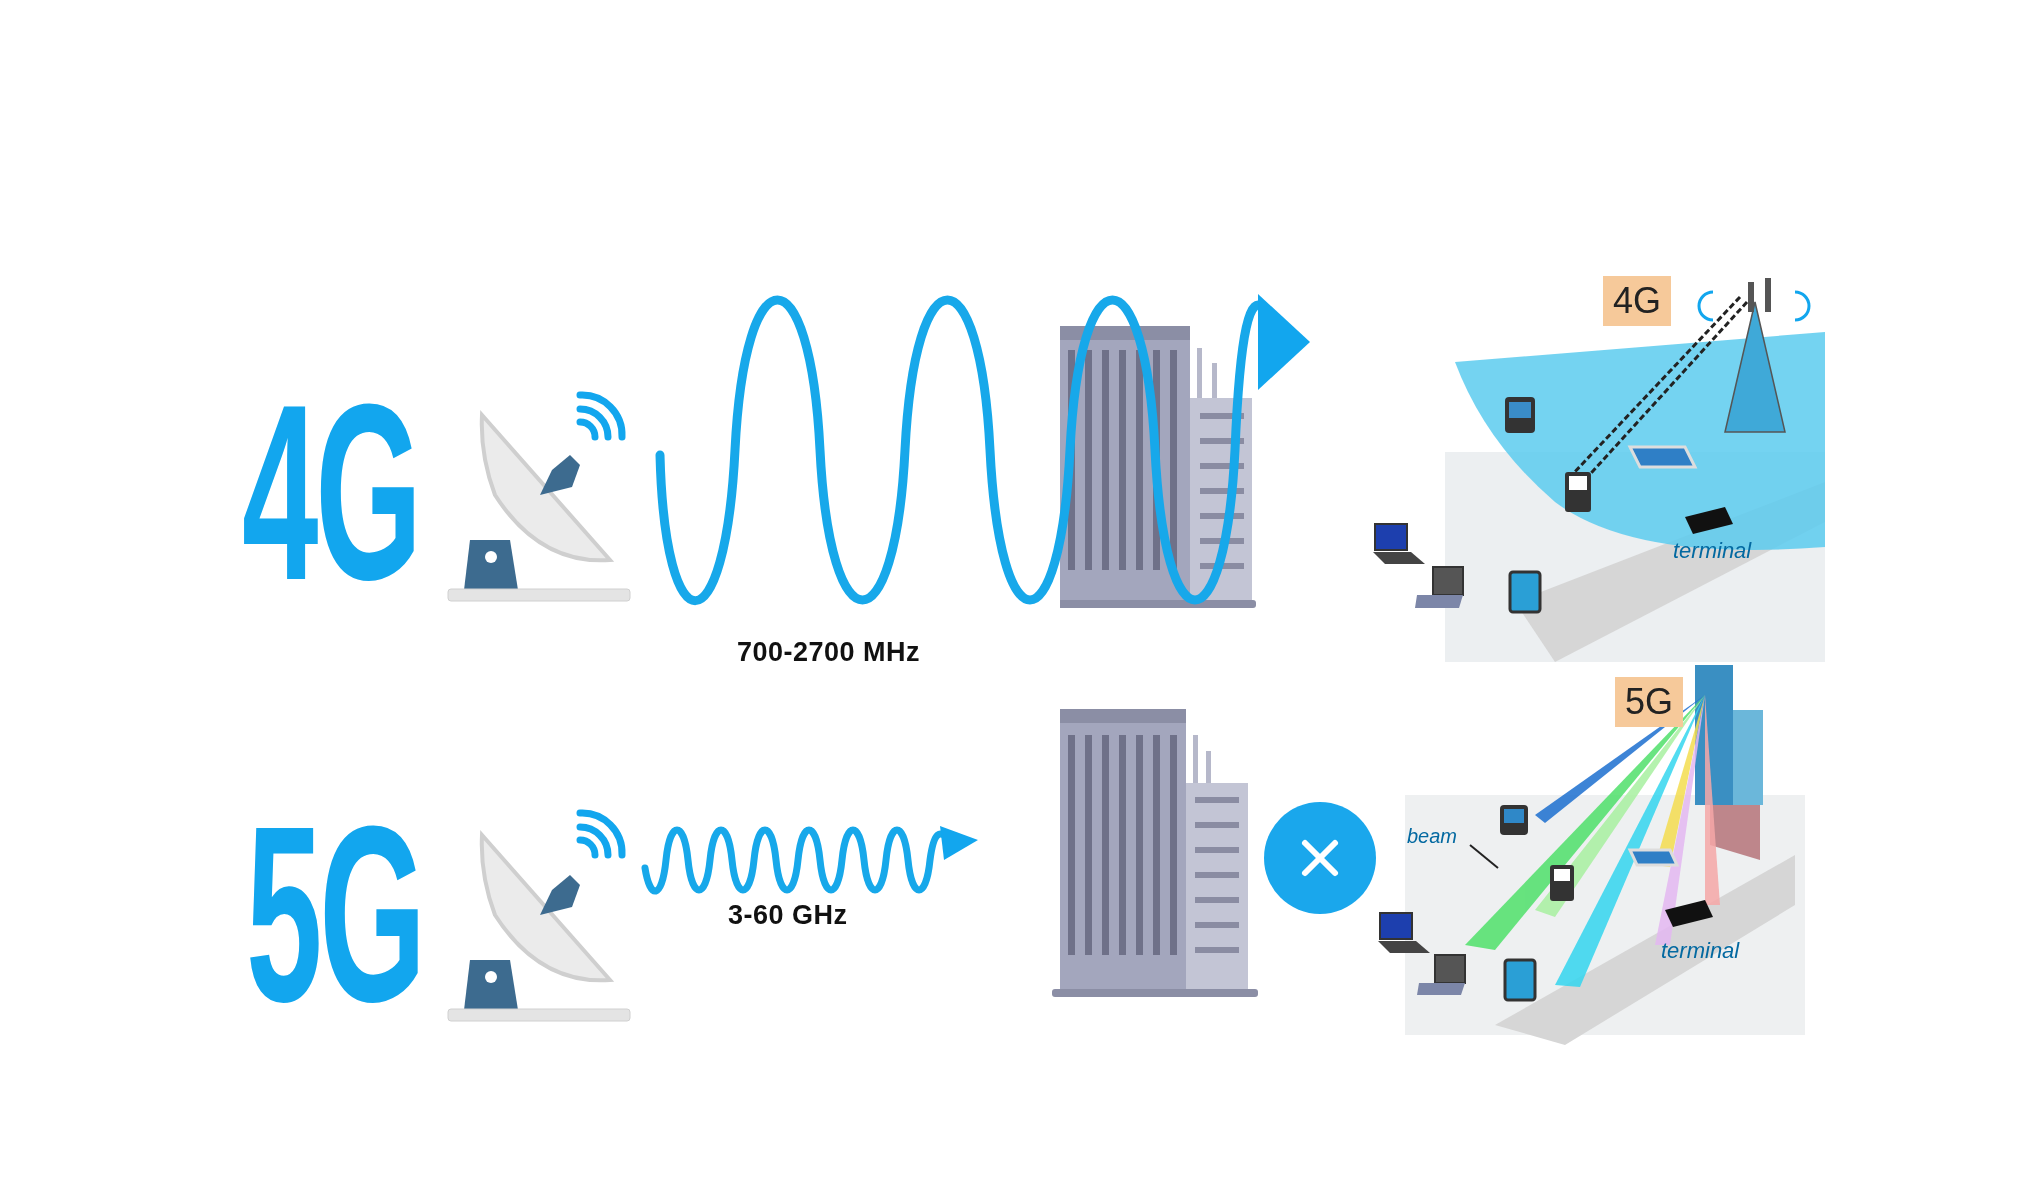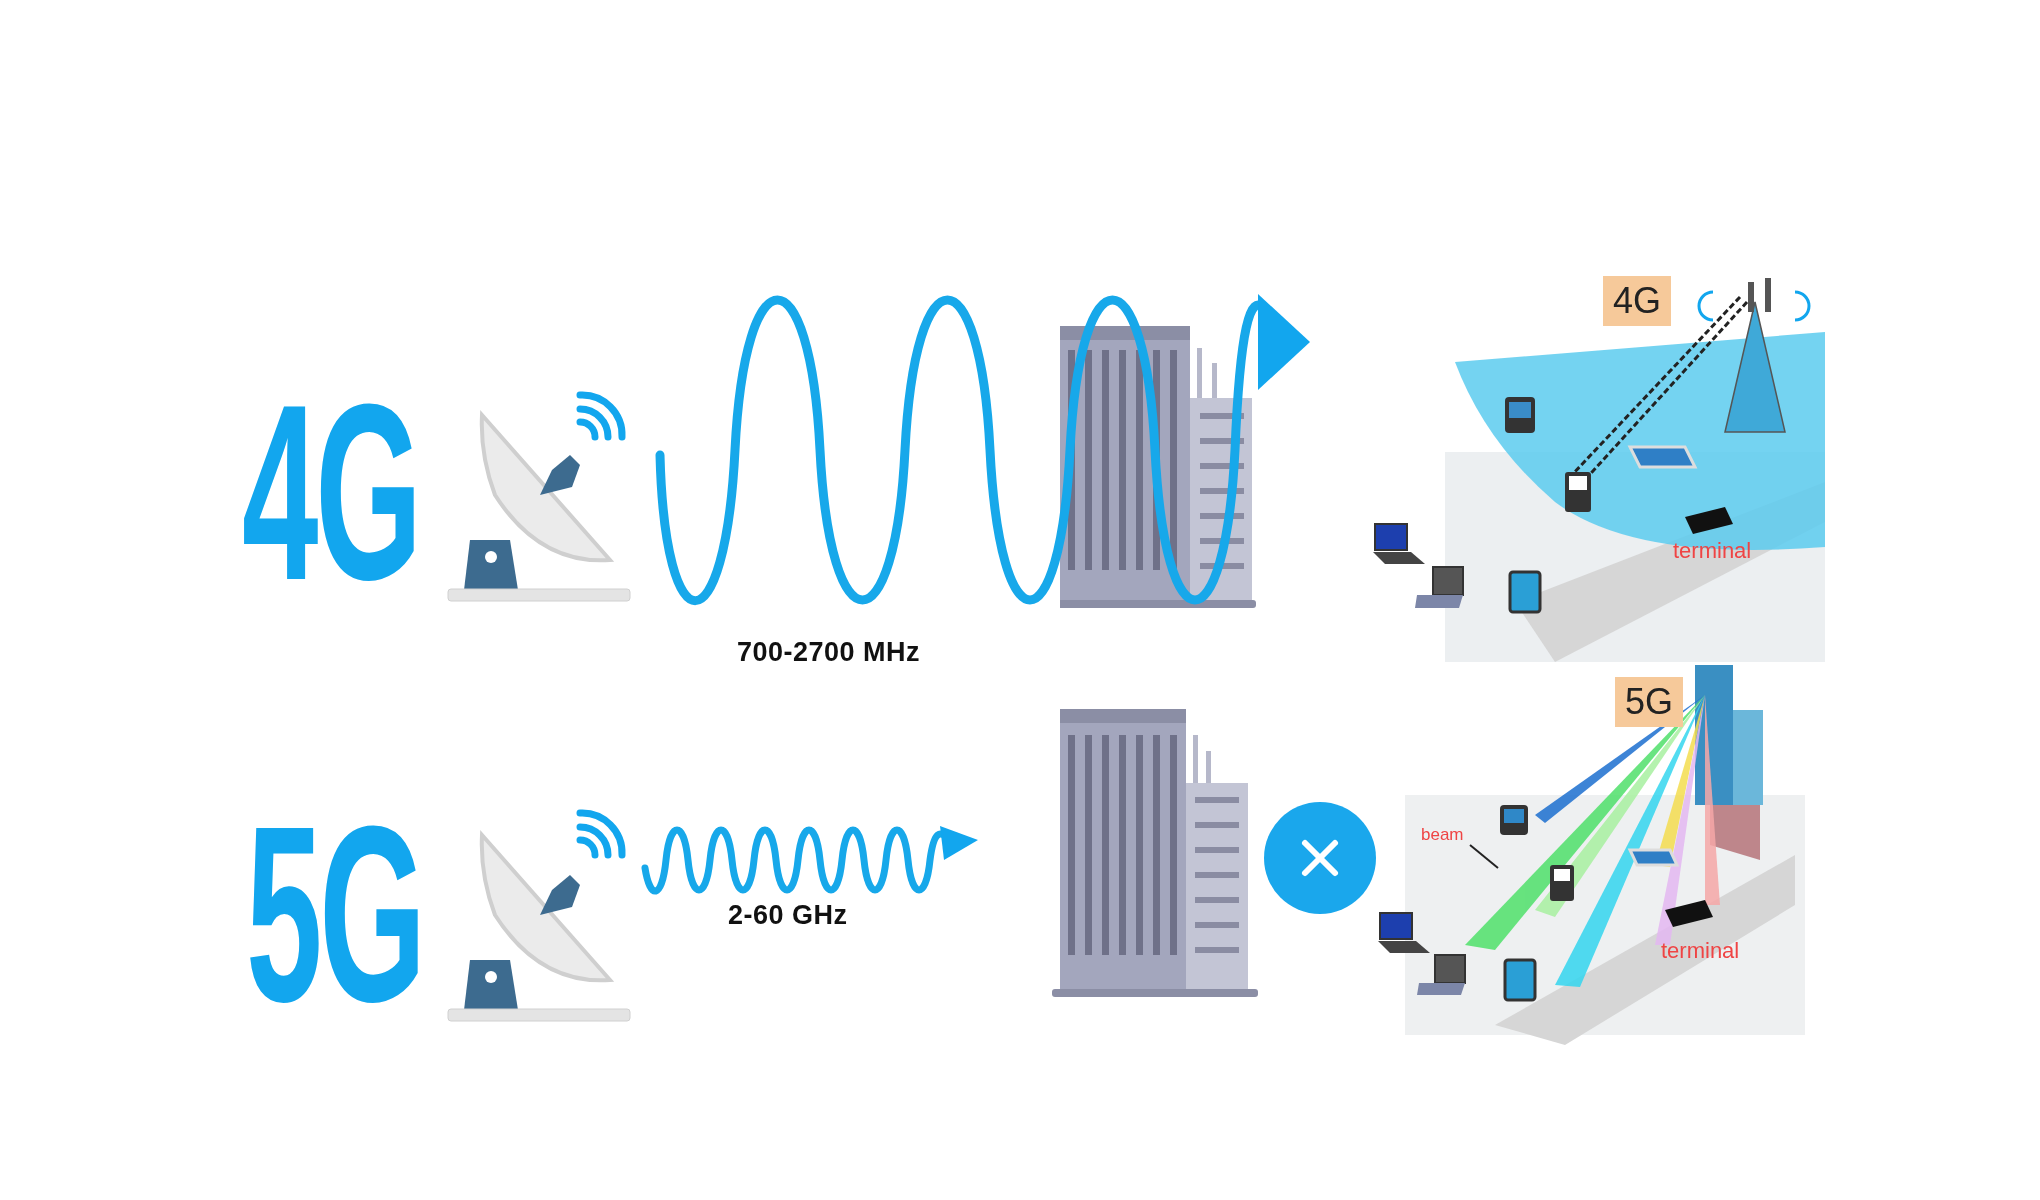--- a/index.html
+++ b/index.html
@@ -22,22 +22,23 @@
     .freq-label {
       position: absolute; font-weight: 700; color: #111;
       font-family: "Liberation Sans", sans-serif;
       font-size: 27px; letter-spacing: 0.5px;
     }
     .scene-tag {
       position: absolute; background: #f6c99a; color: #222;
       font-size: 36px; padding: 4px 10px; font-family: "Liberation Sans", sans-serif;
     }
     .scene-text {
-      position: absolute; color: #ef4444; font-size: 22px;
-      font-family: "Liberation Sans", sans-serif;
+      position: absolute; color: #0369a1; font-size: 22px;
+      font-family: "Liberation Sans", sans-serif;
+      font-style: italic;
     }
     .block-circle {
       position: absolute; width: 112px; height: 112px; border-radius: 50%;
       background: #1aa7ec; display: flex; align-items: center; justify-content: center;
     }
   </style>
 </head>
 <body>
 
 <div class="bottom-glow"></div>
@@ -148,21 +149,21 @@
   <path d="M30 165 L70 165 L78 215 L24 215 Z" fill="#3d6b8f"></path>
   <circle cx="51" cy="182" r="6" fill="#ffffff"></circle>
   <rect x="8" y="214" width="182" height="12" rx="3" fill="#e4e4e4" stroke="#d0d0d0"></rect>
 </svg>
 
 <svg class="abs" style="left:640px; top:820px;" width="400" height="80" viewBox="0 0 400 80">
   <path d="M5 48 C 10 80, 22 80, 26 40 C 30 0, 44 0, 48 40 C 52 80, 66 80, 70 40 C 74 0, 88 0, 92 40 C 96 80, 110 80, 114 40 C 118 0, 132 0, 136 40 C 140 80, 154 80, 158 40 C 162 0, 176 0, 180 40 C 184 80, 198 80, 202 40 C 206 0, 220 0, 224 40 C 228 80, 242 80, 246 40 C 250 0, 264 0, 268 40 C 272 80, 286 80, 290 40 C 294 10, 300 10, 310 20" fill="none" stroke="#17a8ea" stroke-width="7" stroke-linecap="round"></path>
   <path d="M300 6 L338 20 L304 40 Z" fill="#12a6ee"></path>
 </svg>
 
-<div class="freq-label" style="left:728px; top:900px;">2-60 GHz</div>
+<div class="freq-label" style="left:728px; top:900px;">3-60 GHz</div>
 
 <svg class="abs" style="left:1050px; top:705px;" width="210" height="296" viewBox="0 0 210 296">
   <rect x="10" y="4" width="126" height="282" fill="#a3a6bd"></rect>
   <rect x="10" y="4" width="126" height="14" fill="#8b8ea5"></rect>
   <rect x="136" y="78" width="62" height="208" fill="#c3c5d5"></rect>
   <rect x="143" y="30" width="5" height="48" fill="#b6b8ca"></rect>
   <rect x="156" y="46" width="5" height="32" fill="#b6b8ca"></rect>
   <g fill="#6f7189">
     <rect x="18" y="30" width="7" height="220"></rect>
       <rect x="35" y="30" width="7" height="220"></rect>
@@ -230,15 +231,15 @@
     <g>
         <rect x="70" y="300" width="30" height="28" fill="#555" stroke="#333" stroke-width="2"></rect>
         <path d="M54 328 L100 328 L96 340 L52 340 Z" fill="#7c86a8"></path>
       </g>
     <g>
         <rect x="140" y="305" width="30" height="40" rx="3" fill="#2a9fd6" stroke="#333" stroke-width="3"></rect>
       </g>
     <line x1="105" y1="190" x2="133" y2="213" stroke="#222" stroke-width="2"></line>
   </svg>
   <div class="scene-tag" style="left:250px; top:22px;">5G</div>
-  <div class="scene-text" style="left:56px; top:170px; font-size:17px;">beam</div>
+  <div class="scene-text" style="left:42px; top:170px; font-size:20px;">beam</div>
   <div class="scene-text" style="left:296px; top:283px;">terminal</div>
 </div>
 
 </body></html>

